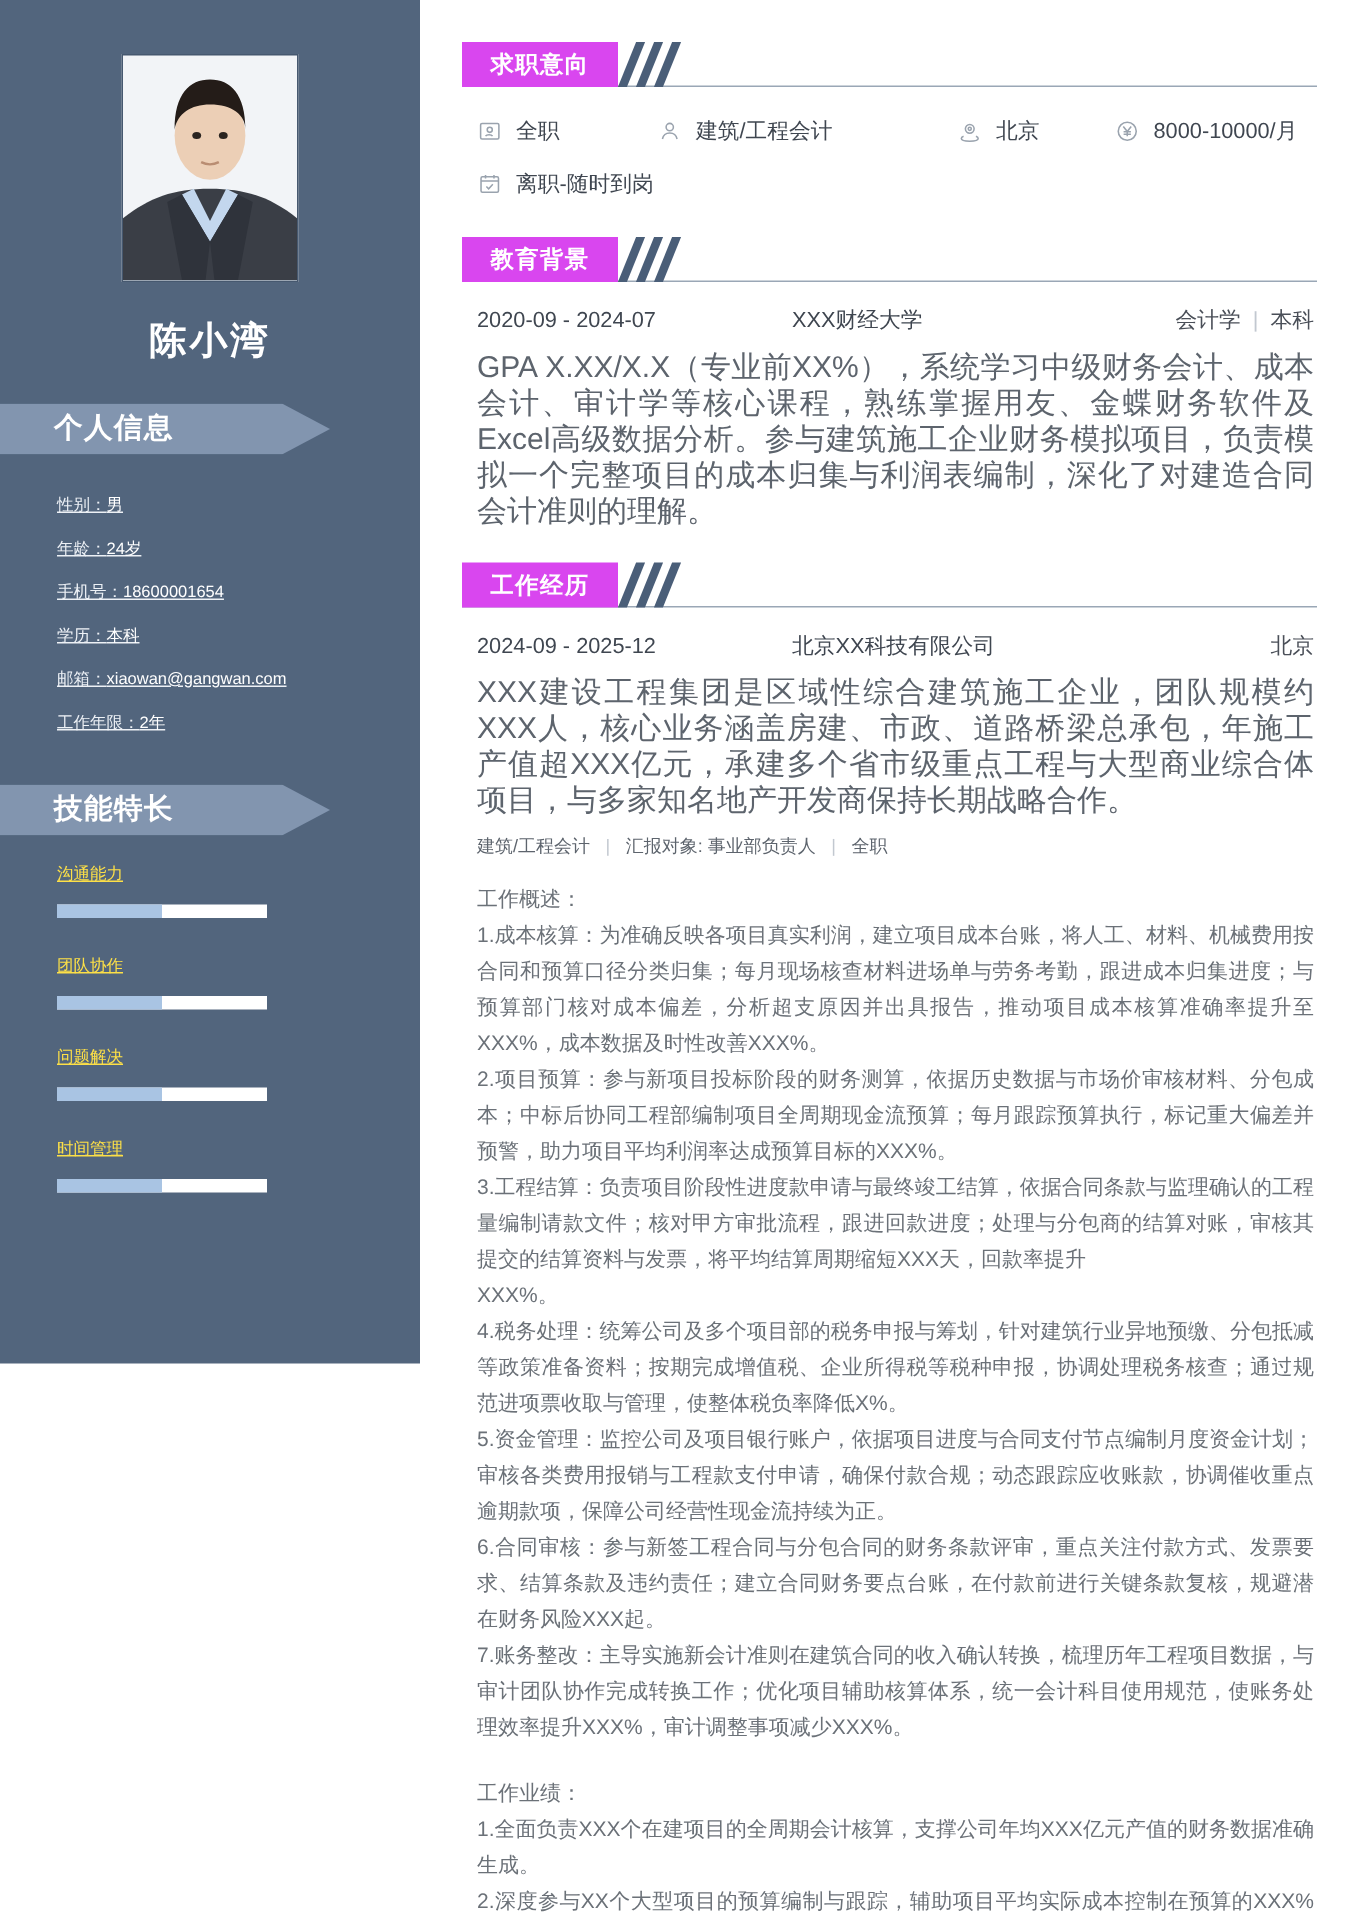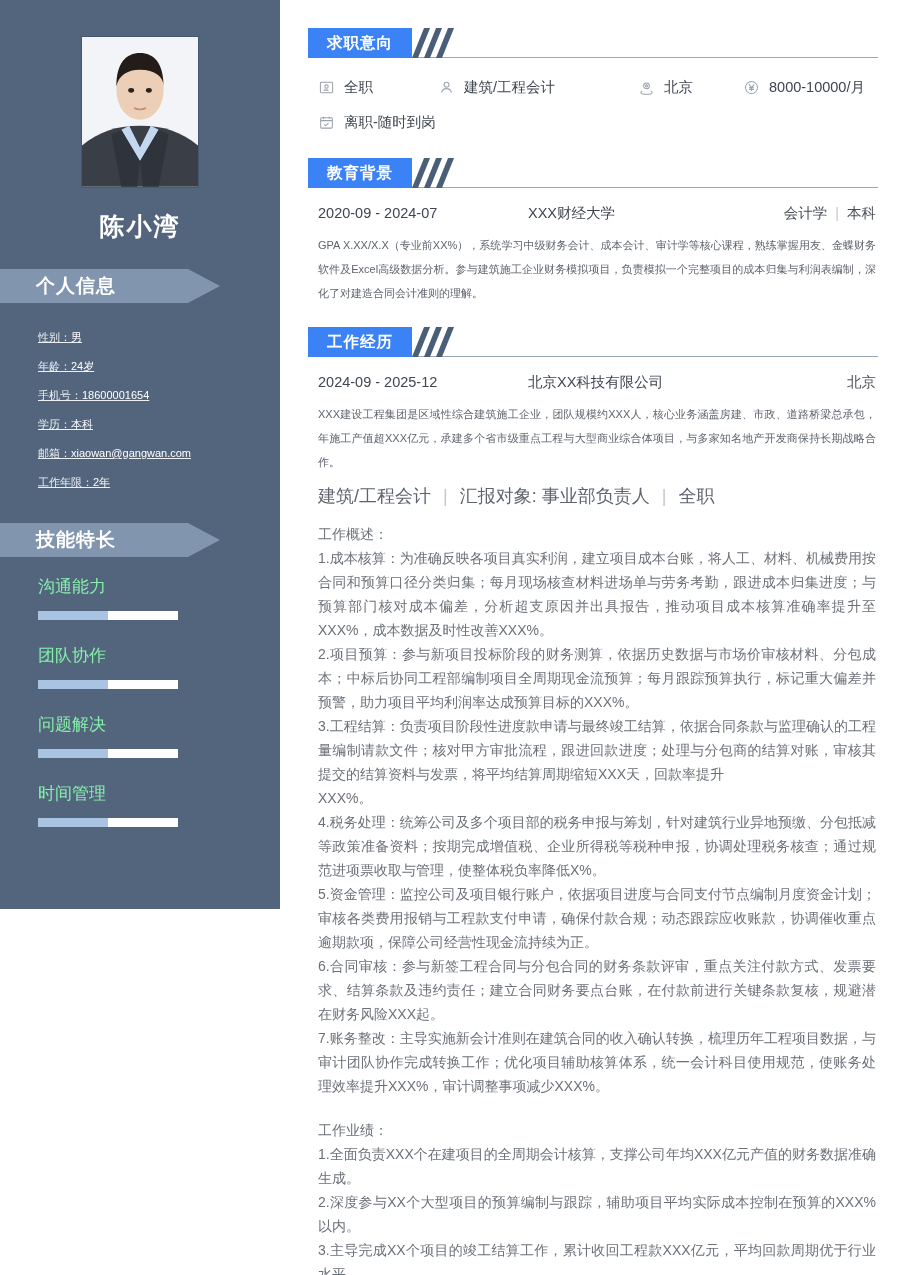--- a/index.html
+++ b/index.html
@@ -63,21 +63,21 @@
     color: #edf1f6;
     line-height: 29px;
     white-space: nowrap;
     text-decoration: underline;
   }
   .info-row .k { color: #edf1f6; }
   .info-row .v { color: #ffffff; }
 
   .skills { margin-top: 18px; padding-left: 38px; padding-right: 42px; }
   .skill { margin-bottom: 24px; }
-  .skill-name { font-size: 17px; color: #86efac; margin-bottom: 13px; }
+  .skill-name { font-size: 11px; color: #fde047; margin-bottom: 13px; text-decoration: underline; }
   .skill-track {
     height: 9px; width: 140px;
     background: #ffffff;
     position: relative;
   }
   .skill-fill { height: 9px; background: #a9c4e3; }
 
   
   .main {
     flex: 1; height: 1275px;
@@ -88,21 +88,21 @@
   .section { margin-bottom: 6px; }
 
   .sec-head {
     position: relative;
     height: 30px;
     margin-bottom: 2px;
   }
   .sec-head .tag {
     position: absolute; left: 0; top: 0;
     height: 30px; min-width: 104px;
-    background: #3b82f6;
+    background: #d946ef;
     color: #ffffff;
     font-size: 15.5px; font-weight: bold;
     letter-spacing: 1px;
     display: flex; align-items: center; justify-content: center;
     padding: 0 15px;
     z-index: 2;
   }
   .sec-head .stripes {
     position: absolute; top: 0; height: 30px;
     width: 46px;
@@ -138,28 +138,28 @@
     display: flex; align-items: baseline;
     font-size: 14.5px; color: #3f4650;
     margin-bottom: 10px;
   }
   .entry-head .date { width: 210px; flex: 0 0 auto; }
   .entry-head .org { flex: 1; }
   .entry-head .right { flex: 0 0 auto; text-align: left; color: #4a4f58; }
   .entry-head .sep { color: #c2c8d0; padding: 0 8px; }
 
   .para {
-    font-size: 11px; line-height: 24px;
+    font-size: 20px; line-height: 24px;
     color: #5d646d;
     text-align: justify;
     margin-bottom: 10px;
     white-space: pre-wrap;
   }
   .meta-line {
-    font-size: 18px; color: #5d646d;
+    font-size: 12px; color: #5d646d;
     margin-bottom: 14px;
   }
   .meta-line .sep { color: #c2c8d0; padding: 0 7px; }
 
   .block { font-size: 14px; line-height: 24px; color: #6b7178; white-space: pre-wrap; text-align: justify; }
   .block.gap { margin-top: 20px; }
 </style>
 </head>
 <body>
 

